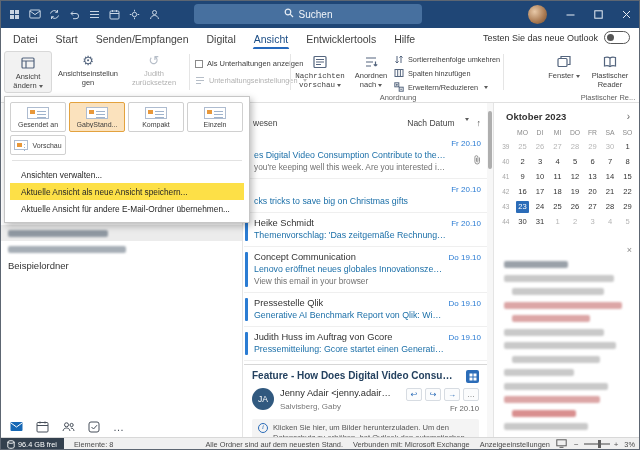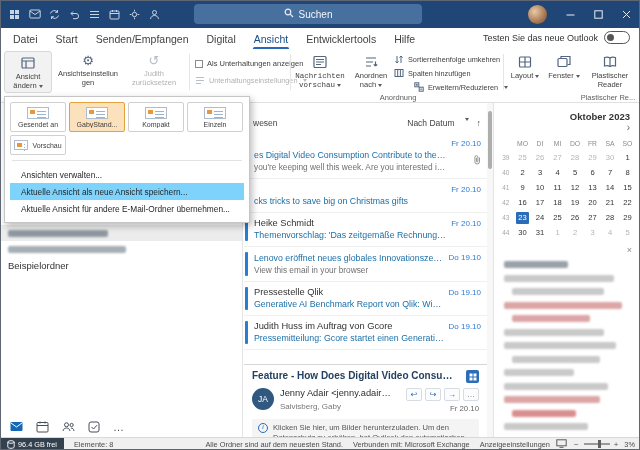--- a/index.html
+++ b/index.html
@@ -46,21 +46,21 @@
   .gitem{width:56px;height:30px;border:1px solid #d0d0d0;border-radius:2px;display:flex;flex-direction:column;align-items:center;justify-content:center;gap:2px;font-size:7px;color:#3d3d3d;background:#fff;}
   .gitem.gsel{background:#fbe2bd;border-color:#e3a23e;}
   .gitem.gshort{height:20px;flex-direction:row;gap:4px;width:56px;}
   .gicon{width:22px;height:12px;border:1px solid #aebcd0;background:#fff;position:relative;flex:none;}
   .gicon::before{content:"";position:absolute;left:2px;top:2px;width:5px;height:4px;background:#e8983a;}
   .gicon::after{content:"";position:absolute;left:9px;right:2px;top:3px;height:7px;background:repeating-linear-gradient(180deg,#9fb3cc 0 1px,transparent 1px 3px);}
   .gshort .gicon{width:14px;height:10px;}
   .glabel{max-width:52px;white-space:nowrap;overflow:hidden;text-overflow:ellipsis;}
   .msep{height:1px;background:#e2e2e2;margin:5px 2px;}
   .mitem{height:17px;display:flex;align-items:center;padding-left:11px;font-size:8.3px;color:#262626;white-space:nowrap;overflow:hidden;}
-  .mitem.mhover{background:#7dd3fc;text-align:right;}
+  .mitem.mhover{background:#fde047;text-align:right;}
 
   
   .folderpane{position:absolute;left:0;top:103px;width:243px;bottom:13px;background:#fff;border-right:1px solid #e4e4e4;}
   .fredacted{position:absolute;left:0;right:0;top:122px;}
   .frow{height:16px;display:flex;align-items:center;padding-left:8px;}
   .frow.fsel{background:#ececec;}
   .fbar{height:7px;border-radius:2px;filter:blur(1.3px);}
   .fname{font-size:9.5px;color:#333;padding:5px 8px 0 8px;}
   .navicons{position:absolute;left:9px;bottom:4px;display:flex;align-items:center;gap:12px;}
   .navicons .ni{display:flex;align-items:center;justify-content:center;width:14px;height:13px;}
@@ -97,21 +97,21 @@
   .rdate{font-size:7.8px;color:#666;}
   .infobar{margin-top:6px;background:#f4f4f4;border-radius:2px;padding:4px 6px;display:flex;gap:5px;font-size:7.6px;color:#555;line-height:1.32;}
   .iicon{width:10px;height:10px;border:1px solid #2b6cb8;border-radius:50%;color:#2b6cb8;font-size:7px;display:flex;align-items:center;justify-content:center;flex:none;font-family:"Liberation Serif",serif;font-style:italic;}
 
   
   .vscroll{position:absolute;left:487px;top:103px;width:6px;bottom:13px;background:#f7f7f7;}
   .vthumb{position:absolute;left:1px;top:8px;width:4px;height:58px;background:#aeaeae;border-radius:2px;}
 
   
   .sidepanel{position:absolute;left:493px;top:103px;right:0;bottom:13px;background:#fff;border-left:1px solid #e4e4e4;}
-  .calhead{display:flex;align-items:flex-end;padding:8px 10px 2px 12px;font-size:9.5px;font-weight:bold;color:#333;flex-direction:column;}
+  .calhead{display:flex;align-items:flex-end;padding:8px 10px 2px 12px;font-size:9.5px;font-weight:bold;color:#333;}
   .calhead .spacer{flex:1;}
   .nextmon{font-size:10px;color:#666;font-weight:normal;}
   .calgrid{display:grid;grid-template-columns:16px repeat(7,17.5px);justify-content:center;margin-top:2px;}
   .cald{font-size:6.8px;color:#8a8a8a;height:13px;display:flex;align-items:center;justify-content:center;}
   .calw{font-size:6.5px;color:#a8a8a8;height:15px;display:flex;align-items:center;justify-content:center;}
   .calc{height:15px;display:flex;align-items:center;justify-content:center;}
   .din{min-width:13px;height:12px;line-height:12px;text-align:center;font-size:7.6px;color:#333;border-radius:1px;}
   .muted .din{color:#b5b5b5;}
   .din.dsel{background:#2b6cb8;color:#fff;}
   .panelx{position:absolute;right:8px;top:143px;font-size:9px;color:#8a8a8a;line-height:9px;}
@@ -280,40 +280,33 @@
       </svg>
     <span>Sortierreihenfolge umkehren</span>
   </div>
   <div class="srow" style="left:394px;top:19px;">
     <svg width="10" height="10" fill="none" stroke="#54657e" stroke-width="1">
         <rect x="1" y="1.5" width="8" height="7"></rect>
         <path d="M3.7 1.5v7M6.4 1.5v7"></path>
       </svg>
     <span>Spalten hinzufügen</span>
   </div>
-  <div class="srow" style="left:414px;top:33px;justify-content:space-between;">
+  <div class="srow" style="left:394px;top:33px;justify-content:space-between;">
     <svg width="10" height="10" fill="none" stroke="#54657e" stroke-width="1">
         <rect x="0.8" y="0.8" width="4" height="4"></rect>
         <path d="M1.8 2.8h2M2.8 1.8v2"></path>
         <rect x="5.2" y="5.2" width="4" height="4"></rect>
         <path d="M6.2 7.2h2"></path>
       </svg>
     <span>Erweitern/Reduzieren</span>
       <span class="chev"></span>
   </div>
   <div class="glabel-row" style="left:294px;width:208px;">Anordnung</div>
   <span class="vsep" style="left:503px;"></span>
 
-  <div class="rbtn" style="left:506px;width:38px;">
-    <svg width="16" height="16" fill="none" stroke="#54657e" stroke-width="1.2">
-        <rect x="2.5" y="3" width="11" height="10" rx="1"></rect>
-        <path d="M8 3v10M2.5 8h11"></path>
-      </svg>
-    <div class="lbl"><span>Layout</span><span class="chev"></span></div>
-  </div>
   <div class="rbtn" style="left:546px;width:36px;">
     <svg width="16" height="16" fill="none" stroke="#54657e" stroke-width="1.2">
         <rect x="2" y="4.5" width="9" height="8" rx="1"></rect>
         <path d="M5 4.5V2.5h9v8h-2.5"></path>
       </svg>
     <div class="lbl"><span>Fenster</span><span class="chev"></span></div>
   </div>
   <div class="rbtn" style="left:584px;width:52px;">
     <svg width="16" height="16" fill="none" stroke="#54657e" stroke-width="1.2">
         <path d="M8 4C6.5 2.9 4.5 2.9 2.5 3.5V12c2-.6 4-.6 5.5.6 1.5-1.2 3.5-1.2 5.5-.6V3.5C11.5 2.9 9.5 2.9 8 4z"></path>
@@ -405,20 +398,21 @@
           <div class="msender">Heike Schmidt</div>
           <div class="msubject">Themenvorschlag: 'Das zeitgemäße Rechnungswesen: Wie die Digitalisierung ...</div>
         </div>
         <div class="mside">
           <div class="mdate">Fr 20.10</div>
         </div>
       </div>
       <div class="mrow">
         <span class="ubar"></span>
         <div class="mmain">
+          <div class="msender">Concept Communication</div>
           <div class="msubject">Lenovo eröffnet neues globales Innovationszentrum in Budapest</div>
           <div class="mpreview">View this email in your browser</div>
         </div>
         <div class="mside">
           <div class="mdate">Do 19.10</div>
         </div>
       </div>
       <div class="mrow">
         <span class="ubar"></span>
         <div class="mmain">

